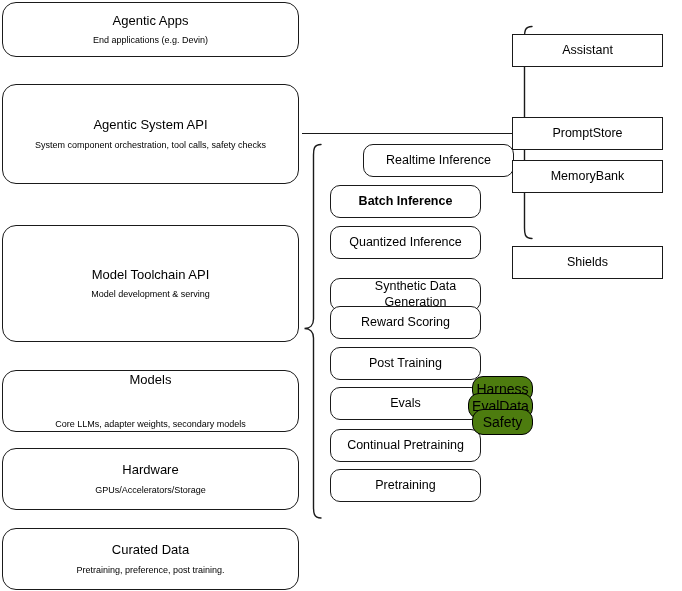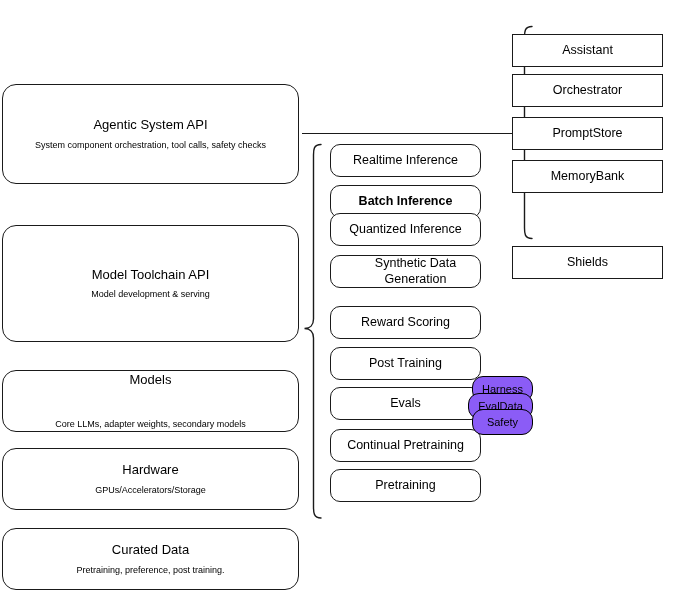--- a/index.html
+++ b/index.html
@@ -73,25 +73,25 @@
   .right .label {
     font-size: 12.5px;
   }
 
   
   .pill {
     position: absolute;
     box-sizing: border-box;
     border: 1.4px solid #000;
     border-radius: 11px;
-    background: #8b5cf6;
+    background: #4d7c0f;
     display: flex;
     align-items: center;
     justify-content: center;
-    font-size: 11px;
+    font-size: 14px;
     height: 26px;
     z-index: 5;
   }
 
   
   .hline {
     position: absolute;
     height: 0;
     border-top: 1.3px solid #1a1a1a;
   }
@@ -102,20 +102,24 @@
   .brace svg {
     display: block;
     overflow: visible;
   }
 </style>
 </head>
 <body>
 
 <div id="canvas">
 
+  <div class="box layer" style="top:2px; height:55px;">
+    <div class="title">Agentic Apps</div>
+    <div class="subtitle">End applications (e.g. Devin)</div>
+  </div>
 
   <div class="box layer" style="top:84px; height:100px;">
     <div class="title">Agentic System API</div>
     <div class="subtitle">System component orchestration, tool calls, safety checks</div>
   </div>
 
   <div class="box layer" style="top:225px; height:117px;">
     <div class="title">Model Toolchain API</div>
     <div class="subtitle">Model development &amp; serving</div>
   </div>
@@ -144,30 +148,30 @@
     </svg>
   </div>
 
   <div class="brace" style="left:514px; top:25px;">
     <svg width="20" height="216" viewBox="0 0 20 216" fill="none">
       <path d="M18 1.5 C10.5 1.5 10.5 7 10.5 12 L10.5 100 C10.5 105 7 108 1.5 108
                C7 108 10.5 111 10.5 116 L10.5 203 C10.5 208 10.5 213.5 18 213.5" stroke="#1a1a1a" stroke-width="1.4" fill="none" stroke-linecap="round"></path>
     </svg>
   </div>
 
-  <div class="box mid" style="top:144px;">
+  <div class="box mid" style="top:144px;margin-left:33px;">
     <div class="label">Realtime Inference</div>
   </div>
   <div class="box mid" style="top:185px;font-weight:bold;">
     <div class="label">Batch Inference</div>
   </div>
-  <div class="box mid" style="top:213px;">
+  <div class="box mid" style="top:226px;">
     <div class="label">Quantized Inference</div>
   </div>
-  <div class="box mid" style="top:255px;padding-left:20px;">
+  <div class="box mid" style="top:278px;padding-left:20px;">
     <div class="label">Synthetic Data Generation</div>
   </div>
   <div class="box mid" style="top:306px;">
     <div class="label">Reward Scoring</div>
   </div>
   <div class="box mid" style="top:347px;">
     <div class="label">Post Training</div>
   </div>
   <div class="box mid" style="top:387px;">
     <div class="label">Evals</div>
@@ -185,23 +189,20 @@
   <div class="pill" style="left:468px; top:393px; width:65px;">
     <span>EvalData</span>
   </div>
   <div class="pill" style="left:472px; top:409px; width:61px;">
     <span>Safety</span>
   </div>
 
   <div class="box right" style="top:34px;">
     <div class="label">Assistant</div>
   </div>
-  <div class="box right" style="top:74px;">
-    <div class="label">Orchestrator</div>
-  </div>
   <div class="box right" style="top:117px;">
     <div class="label">PromptStore</div>
   </div>
   <div class="box right" style="top:160px;">
     <div class="label">MemoryBank</div>
   </div>
   <div class="box right" style="top:204px;margin-top:42px;">
     <div class="label">Shields</div>
   </div>
 

